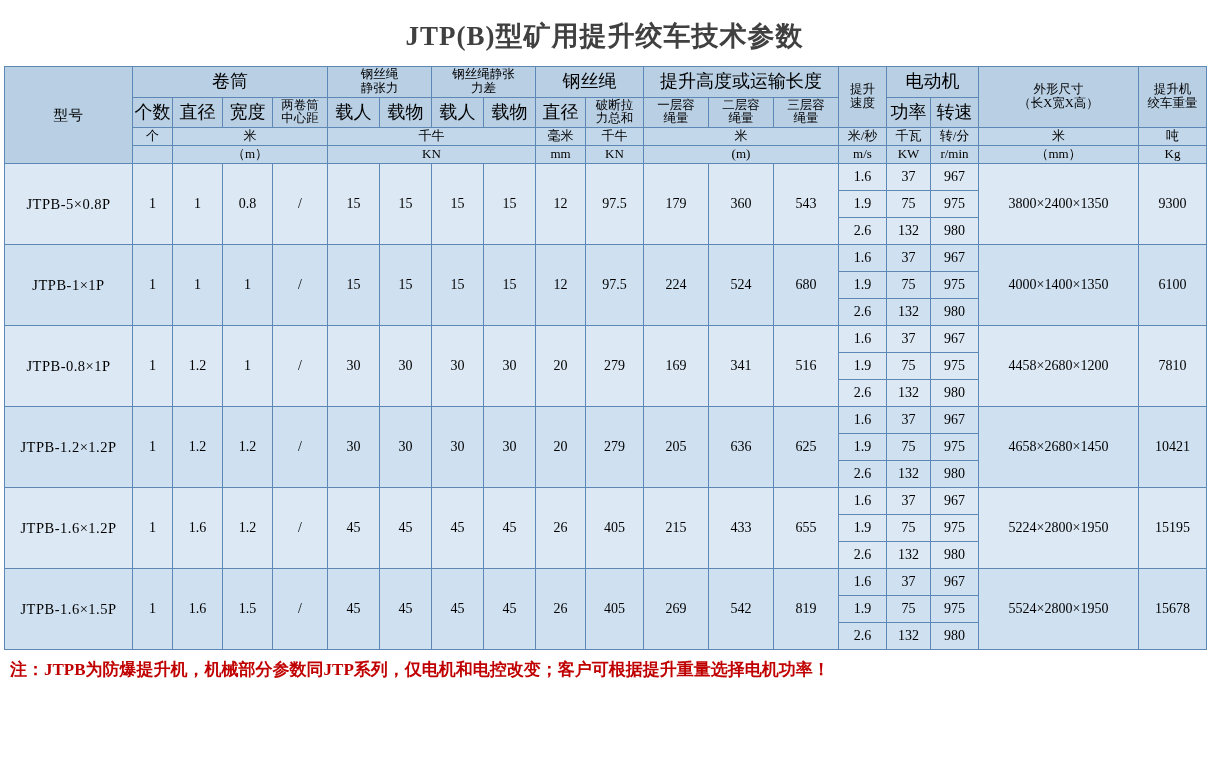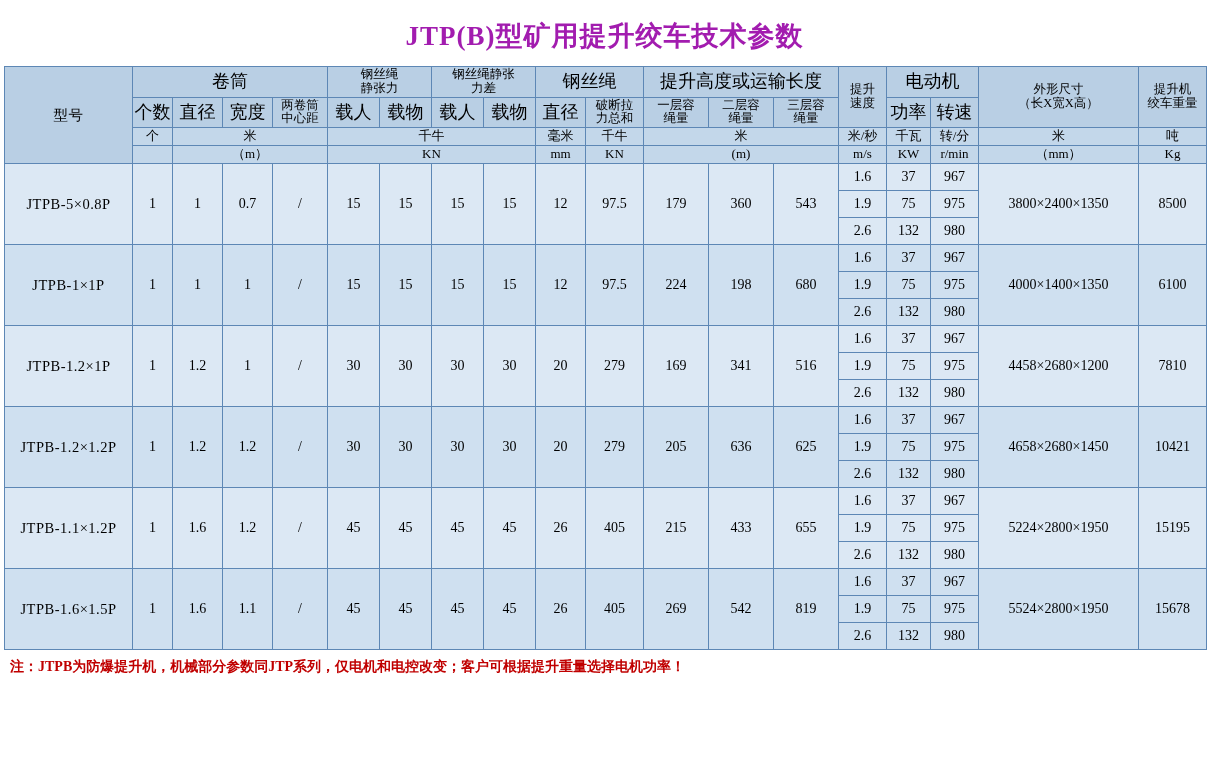--- a/index.html
+++ b/index.html
@@ -5,21 +5,21 @@
   html,body{margin:0;padding:0;}
   body{
     width:1209px;height:772px;
     background:#ffffff;
     font-family:"Liberation Serif","DejaVu Serif",serif;
     color:#000;
     overflow:hidden;
   }
   #title{
     text-align:center;
-    color:#a21caf;
+    color:#404040;
     font-size:27px;
     font-weight:bold;
     letter-spacing:1px;
     padding-top:18px;
     padding-bottom:12px;
   }
   table{
     border-collapse:collapse;
     width:1201px;
     margin:0 4px;
@@ -50,21 +50,21 @@
   tbody tr.band-b td{
     background:#cfe0f0;
   }
   td.model{
     font-size:14.5px;
     letter-spacing:0.5px;
   }
   .note{
     color:#c00000;
     font-weight:bold;
-    font-size:14px;
+    font-size:17px;
     padding:8px 0 0 10px;
     font-family:"Liberation Serif","DejaVu Serif",serif;
   }
   .twoline{font-size:12.5px;line-height:1.1;}
 </style>
 </head>
 <body>
 
 <div id="title">JTP(B)型矿用提升绞车技术参数</div>
 
@@ -145,36 +145,36 @@
       <td>r/min</td>
       <td>（mm）</td>
       <td>Kg</td>
     </tr>
   </thead>
   <tbody id="tbody">
       <tr>
         <td rowspan="3" class="model">JTPB-5×0.8P</td>
         <td rowspan="3">1</td>
         <td rowspan="3">1</td>
-        <td rowspan="3">0.7</td>
+        <td rowspan="3">0.8</td>
         <td rowspan="3">/</td>
         <td rowspan="3">15</td>
         <td rowspan="3">15</td>
         <td rowspan="3">15</td>
         <td rowspan="3">15</td>
         <td rowspan="3">12</td>
         <td rowspan="3">97.5</td>
         <td rowspan="3">179</td>
         <td rowspan="3">360</td>
         <td rowspan="3">543</td>
         <td>1.6</td>
         <td>37</td>
         <td>967</td>
         <td rowspan="3">3800×2400×1350</td>
-        <td rowspan="3">8500</td>
+        <td rowspan="3">9300</td>
       </tr>
       <tr>
         <td>1.9</td>
         <td>75</td>
         <td>975</td>
       </tr>
       <tr>
         <td>2.6</td>
         <td>132</td>
         <td>980</td>
@@ -185,40 +185,40 @@
         <td rowspan="3">1</td>
         <td rowspan="3">1</td>
         <td rowspan="3">/</td>
         <td rowspan="3">15</td>
         <td rowspan="3">15</td>
         <td rowspan="3">15</td>
         <td rowspan="3">15</td>
         <td rowspan="3">12</td>
         <td rowspan="3">97.5</td>
         <td rowspan="3">224</td>
-        <td rowspan="3">198</td>
+        <td rowspan="3">524</td>
         <td rowspan="3">680</td>
         <td>1.6</td>
         <td>37</td>
         <td>967</td>
         <td rowspan="3">4000×1400×1350</td>
         <td rowspan="3">6100</td>
       </tr>
       <tr class="band-b">
         <td>1.9</td>
         <td>75</td>
         <td>975</td>
       </tr>
       <tr class="band-b">
         <td>2.6</td>
         <td>132</td>
         <td>980</td>
       </tr>
       <tr>
-        <td rowspan="3" class="model">JTPB-1.2×1P</td>
+        <td rowspan="3" class="model">JTPB-0.8×1P</td>
         <td rowspan="3">1</td>
         <td rowspan="3">1.2</td>
         <td rowspan="3">1</td>
         <td rowspan="3">/</td>
         <td rowspan="3">30</td>
         <td rowspan="3">30</td>
         <td rowspan="3">30</td>
         <td rowspan="3">30</td>
         <td rowspan="3">20</td>
         <td rowspan="3">279</td>
@@ -266,21 +266,21 @@
         <td>1.9</td>
         <td>75</td>
         <td>975</td>
       </tr>
       <tr class="band-b">
         <td>2.6</td>
         <td>132</td>
         <td>980</td>
       </tr>
       <tr>
-        <td rowspan="3" class="model">JTPB-1.1×1.2P</td>
+        <td rowspan="3" class="model">JTPB-1.6×1.2P</td>
         <td rowspan="3">1</td>
         <td rowspan="3">1.6</td>
         <td rowspan="3">1.2</td>
         <td rowspan="3">/</td>
         <td rowspan="3">45</td>
         <td rowspan="3">45</td>
         <td rowspan="3">45</td>
         <td rowspan="3">45</td>
         <td rowspan="3">26</td>
         <td rowspan="3">405</td>
@@ -300,21 +300,21 @@
       </tr>
       <tr>
         <td>2.6</td>
         <td>132</td>
         <td>980</td>
       </tr>
       <tr class="band-b">
         <td rowspan="3" class="model">JTPB-1.6×1.5P</td>
         <td rowspan="3">1</td>
         <td rowspan="3">1.6</td>
-        <td rowspan="3">1.1</td>
+        <td rowspan="3">1.5</td>
         <td rowspan="3">/</td>
         <td rowspan="3">45</td>
         <td rowspan="3">45</td>
         <td rowspan="3">45</td>
         <td rowspan="3">45</td>
         <td rowspan="3">26</td>
         <td rowspan="3">405</td>
         <td rowspan="3">269</td>
         <td rowspan="3">542</td>
         <td rowspan="3">819</td>

